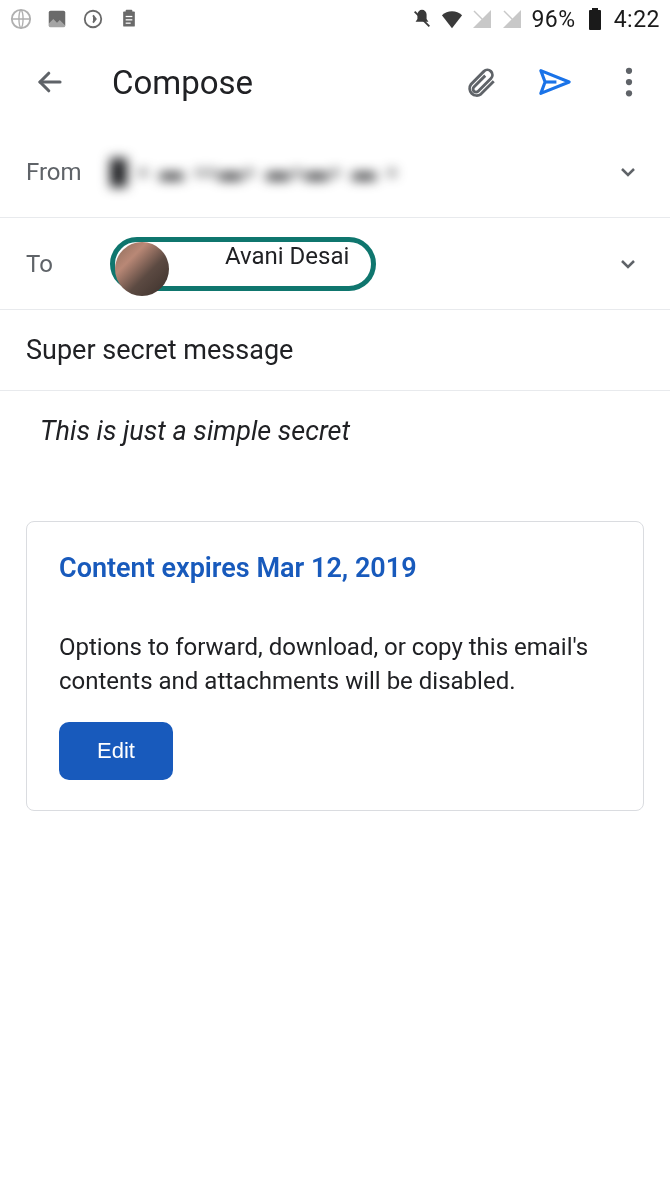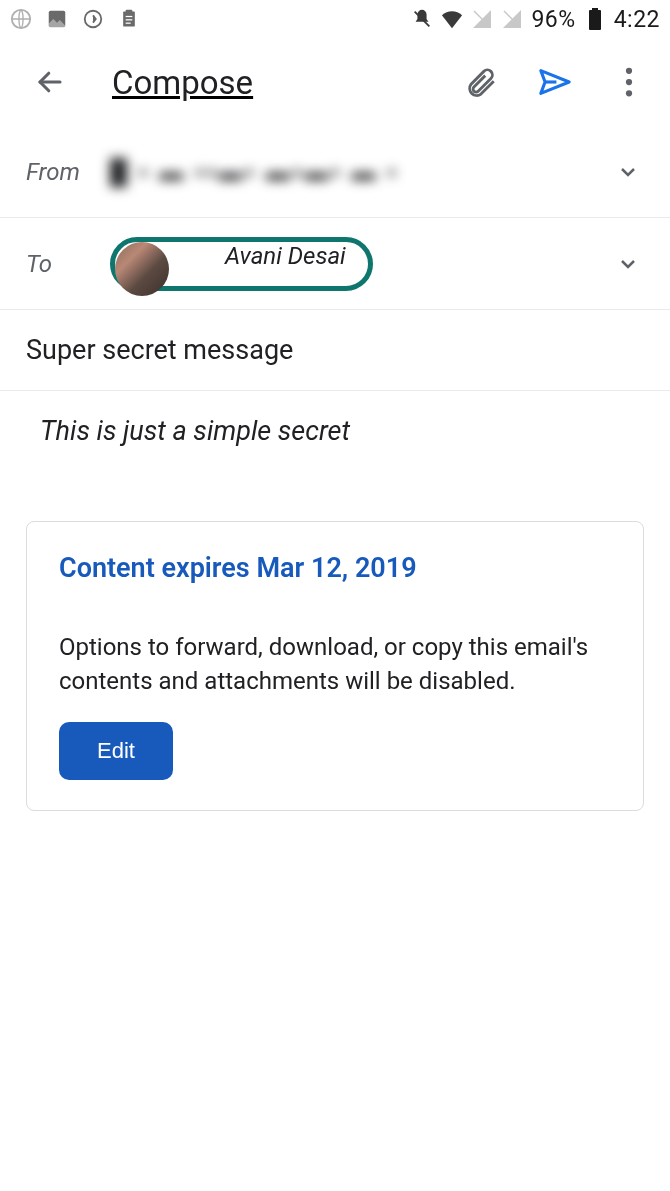--- a/index.html
+++ b/index.html
@@ -44,21 +44,20 @@
     .status-text {
       font-size: 23px;
       letter-spacing: 0.5px;
       color: #1a1a1a;
     }
     .app-bar {
       height: 88px;
       display: flex;
       align-items: center;
       padding: 0 24px 0 30px;
-      text-decoration: underline;
     }
     .back-button {
       width: 40px;
       height: 40px;
       display: flex;
       align-items: center;
       justify-content: center;
       color: #5f6368;
     }
     .app-title {
@@ -83,21 +82,20 @@
     }
     .send-icon {
       color: #1a73e8;
     }
     .field-row {
       display: flex;
       align-items: center;
       padding: 0 26px;
       border-bottom: 1px solid #e8eaed;
       position: relative;
-      font-style: italic;
     }
     .from-row {
       height: 92px;
     }
     .to-row {
       height: 92px;
     }
     .field-label {
       font-size: 24px;
       color: #5f6368;

